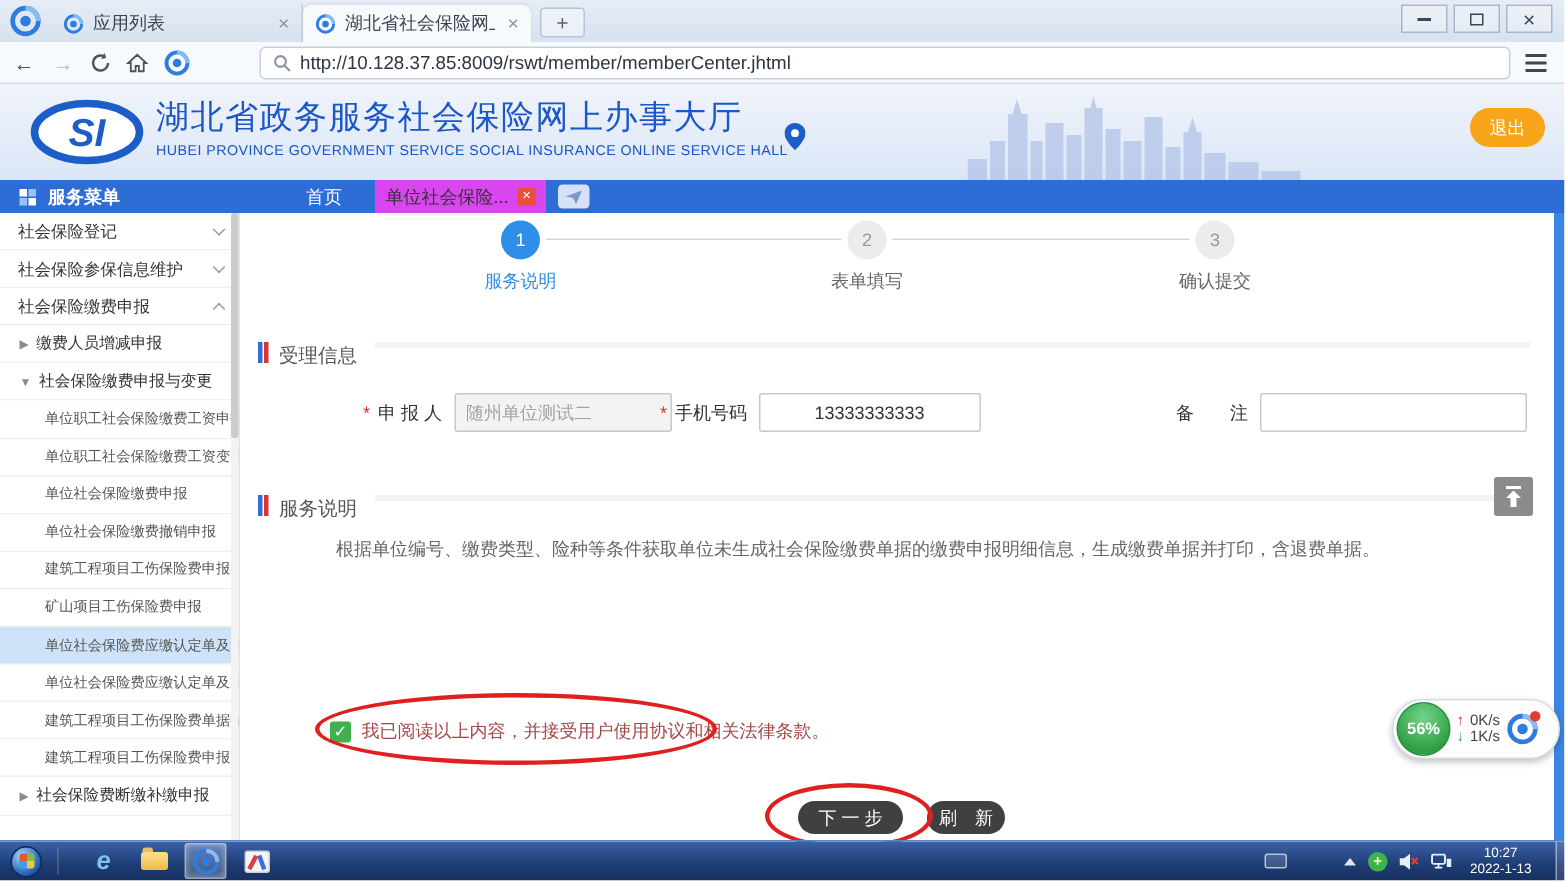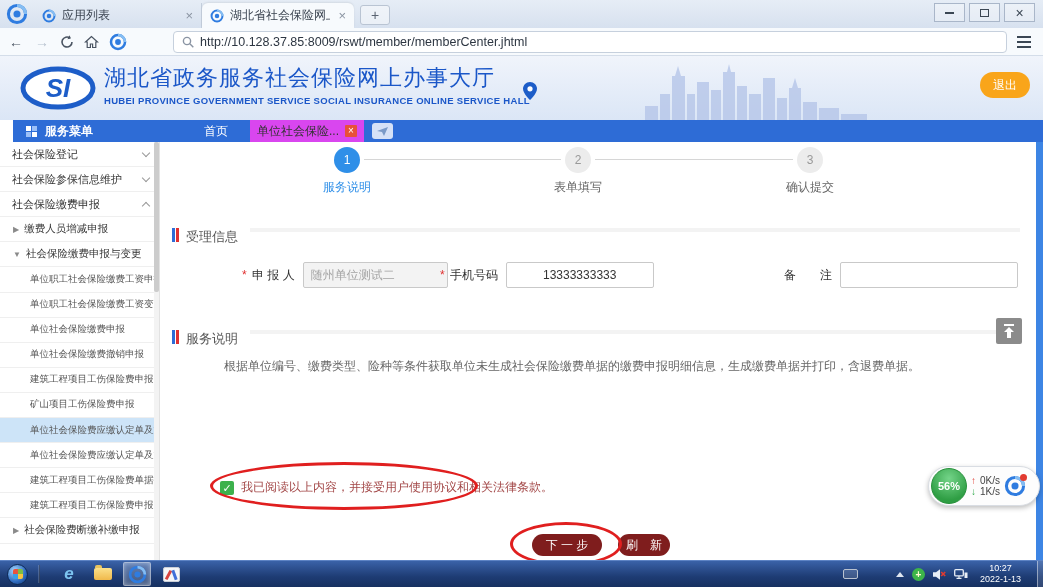--- a/index.html
+++ b/index.html
@@ -31,26 +31,26 @@
   .urltext { font-size:12.5px; color:#2d3642; }
   .hamb { display:flex; flex-direction:column; gap:3px; cursor:pointer; padding-right:4px; }
   .hamb span { width:14px; height:2px; background:#3b4754; }
 
   
   .pheader { left:0; top:56px; width:1043px; height:64px; background:linear-gradient(180deg,#f0f4fb,#dbe6f6); overflow:hidden; }
   .skyline { position:absolute; left:645px; bottom:0; opacity:.8; }
   .silogo { position:absolute; left:18px; top:8px; }
   .htitles { position:absolute; left:104px; top:7px; }
   .htitle { font-size:22px; font-weight:normal; color:#1b57c8; letter-spacing:1px; }
-  .hsub { font-size:9.5px; font-weight:bold; color:#1b57c8; letter-spacing:.3px; margin-top:2px; }
+  .hsub { font-size:9.5px; font-weight:normal; color:#1b57c8; letter-spacing:.3px; margin-top:2px; }
   .pinico { position:absolute; left:523px; top:26px; }
   .logout { position:absolute; left:980px; top:16px; width:50px; height:26px; border-radius:13px; background:#f9a51a; color:#fff; font-size:12px; text-align:center; line-height:26px; cursor:pointer; }
 
   
-  .sidehead { left:13px; top:120px; width:160px; height:22px; background:#2e6cd6; display:flex; align-items:center; padding-left:13px; gap:8px; }
+  .sidehead { left:0; top:120px; width:160px; height:22px; background:#2e6cd6; display:flex; align-items:center; padding-left:13px; gap:8px; }
   .grid-ico { width:11px; height:11px; flex:none;
     background:linear-gradient(#fff,#fff) 0 0/5px 5px no-repeat,
     linear-gradient(#9cc0f8,#9cc0f8) 6px 0/5px 5px no-repeat,
     linear-gradient(#9cc0f8,#9cc0f8) 0 6px/5px 5px no-repeat,
     linear-gradient(#fff,#fff) 6px 6px/5px 5px no-repeat; }
   .sidehead .t { color:#fff; font-size:12px; font-weight:bold; }
   .ctabbar { left:160px; top:120px; width:883px; height:22px; background:#2e6cd6; display:flex; align-items:center; }
   .ctab-home { color:#fff; font-size:12px; margin-left:44px; cursor:pointer; }
   .ctab-active { margin-left:22px; height:22px; background:#d946ef; display:flex; align-items:center; padding:0 7px; cursor:pointer; }
   .ctab-label { font-size:12px; color:#333; }
@@ -91,21 +91,21 @@
   .flabel { font-size:12px; color:#333; margin:0 8px 0 2px; white-space:pre; }
   .finput { height:26px; border:1px solid #c9c9c9; border-radius:2px; font-size:12px; color:#333; padding:0 7px; font-family:"Liberation Sans",sans-serif; }
   .finput.ro { background:#f3f3f3; color:#a3a3a3; }
 
   .svc-desc { position:absolute; top:216px; left:64px; right:60px; font-size:12px; color:#666; }
 
   .agree { position:absolute; top:337px; left:60px; display:flex; align-items:center; gap:7px; }
   .cbx { width:14px; height:14px; background:#3cb14c; border-radius:2px; color:#fff; font-size:11px; line-height:14px; text-align:center; cursor:pointer; }
   .agree-text { font-size:12px; color:#a34848; }
 
-  .cbtn { position:absolute; top:392px; height:22px; border:none; border-radius:11px; background:#7f1d1d; color:#fff; font-size:12px; cursor:pointer; font-family:"Liberation Sans",sans-serif; }
+  .cbtn { position:absolute; top:392px; height:22px; border:none; border-radius:11px; background:#404040; color:#fff; font-size:12px; cursor:pointer; font-family:"Liberation Sans",sans-serif; }
   .btn-next { left:372px; width:70px; }
   .btn-refresh { left:458px; width:52px; }
 
   .ring { position:absolute; border:3px solid #e01f1f; border-radius:50%; pointer-events:none; }
   .ring1 { left:50px; top:320px; width:268px; height:48px; }
   .ring2 { left:350px; top:380px; width:112px; height:44px; }
 
   .totop { position:absolute; left:836px; top:176px; width:26px; height:26px; background:#8b8b8b; border-radius:2px; display:flex; align-items:center; justify-content:center; cursor:pointer; }
 
   .bluebar { left:1036px; top:142px; width:7px; height:418px; background:#3d85e4; cursor:pointer; }

